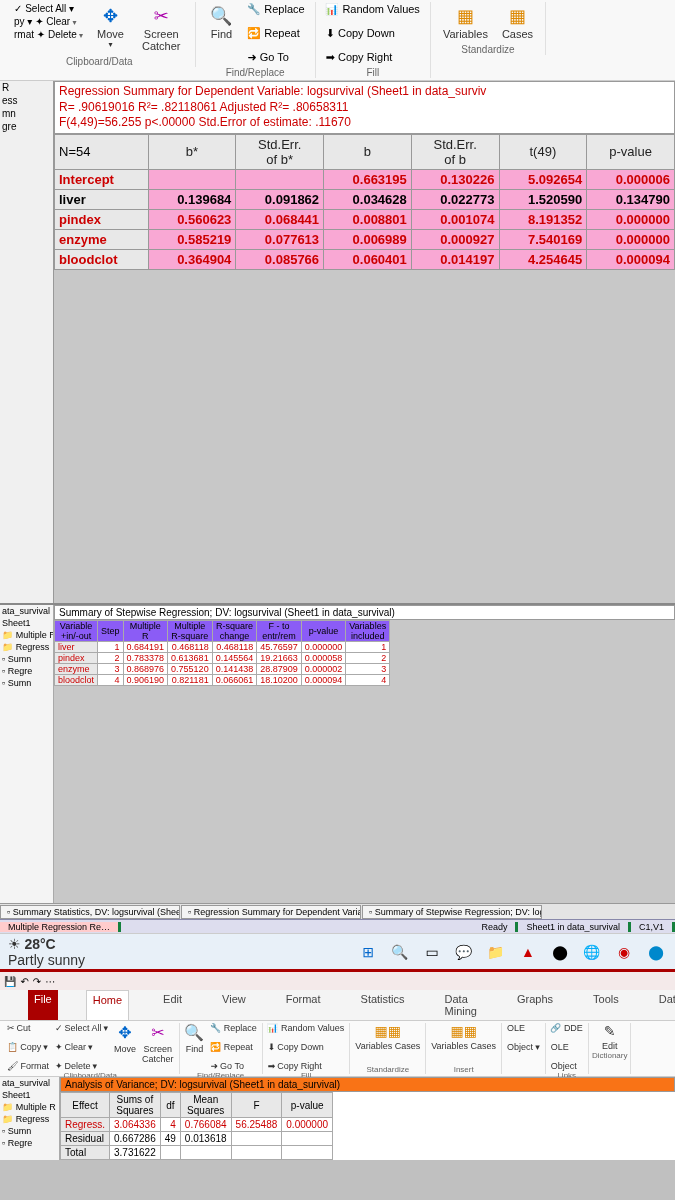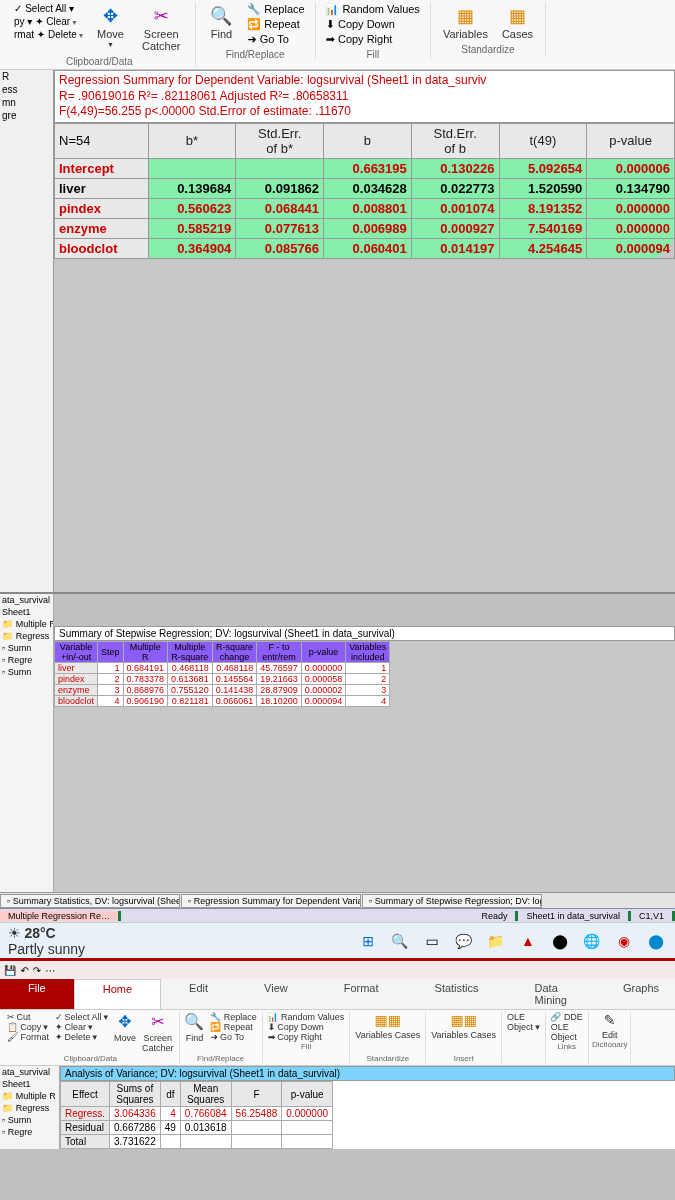--- a/index.html
+++ b/index.html
@@ -12,62 +12,62 @@
 .ribbon-btn-lg { padding:2px 8px; }
 .ribbon-btn-sm { flex-direction:row; gap:4px; padding:1px 4px; white-space:nowrap; }
 .ribbon-icon { width:24px; height:24px; display:flex; align-items:center; justify-content:center; font-size:18px; }
 .group-label { font-size:10px; color:#666; margin-top:2px; }
 .arrow-down::after { content:" ▾"; font-size:8px; color:#666; }
 .main-split { display:flex; height:522px; }
 .left-tree { width:54px; background:#f0f0f0; border-right:1px solid #999; font-size:10px; overflow:hidden; }
 .left-tree div { padding:1px 2px; white-space:nowrap; }
 .regression-panel { flex:1; background:#c8c8c8; overflow:auto; }
 .reg-header { background:#fff; border:1px solid #999; padding:2px 4px; color:#c00; font-size:12px; line-height:1.3; }
-.reg-table { border-collapse:collapse; width:100%; background:#86efac;border-radius:29px; }
+.reg-table { border-collapse:collapse; width:100%; background:#f9a8d4; }
 .reg-table th,.reg-table td { border:1px solid #999; padding:2px 4px; font-size:13px; text-align:right; white-space:nowrap;font-weight:bold; }
 .reg-table th { background:#e8e8e8; color:#222; text-align:center; font-weight:normal; }
 .reg-table .rowhdr { background:#e8e8e8; text-align:left; color:#c00; }
 .reg-table .red { color:#c00; }
 .reg-table .blk { color:#000; }
 .empty-grid { height:290px; background:#c8c8c8; }
 .stepwise-panel { display:flex; height:300px; border-top:2px solid #888; }
 .sw-tree { width:54px; background:#f4f4f4; border-right:1px solid #aaa; font-size:9px; }
 .sw-tree div { padding:1px 2px; white-space:nowrap; overflow:hidden; }
-.sw-main { flex:1; background:#c8c8c8;margin-top:32px; }
+.sw-main { flex:1; background:#c8c8c8; }
 .sw-header { background:#fff; border:1px solid #999; padding:1px 4px; font-size:10px; }
 .sw-table { border-collapse:collapse; background:#fff; font-size:9px; }
 .sw-table th,.sw-table td { border:1px solid #aaa; padding:0 3px; text-align:right; white-space:nowrap; }
 .sw-table th { background:#8b5cf6; font-weight:normal; text-align:center; }
 .sw-table .rowhdr { background:#e8e8e8; text-align:left; }
 .sw-table .red { color:#c00; }
 .tabs-bar { display:flex; background:#e4e4e4; border-top:1px solid #999; font-size:9px; height:16px; align-items:center; }
 .tabs-bar .tab { padding:1px 6px; border:1px solid #999; background:#f4f4f4; margin-right:1px; white-space:nowrap; overflow:hidden; max-width:180px; }
 .bottom-bar { display:flex; background:#dde; border-top:1px solid #88a; font-size:9px; height:14px; align-items:center; }
 .bottom-bar span { padding:0 8px; border-right:3px solid #15803d; }
 .taskbar { display:flex; align-items:center; background:#e8f0f8; height:36px; padding:0 8px; gap:10px; border-top:1px solid #ccc; }
 .taskbar .weather { font-size:14px; color:#333; }
 .taskbar .tb-icon { width:22px; height:22px; display:flex; align-items:center; justify-content:center; font-size:14px; }
 .window2 { border-top:3px solid #a00; background:#fff; }
 .w2-qat { display:flex; align-items:center; background:#f4eaea; height:18px; padding:0 4px; gap:4px; font-size:10px; }
 .w2-title { flex:1; text-align:center; font-size:10px; color:#333; white-space:nowrap; overflow:hidden; }
 .w2-tabs { display:flex; background:#f4f4f4; border-bottom:1px solid #ccc; font-size:11px; }
-.w2-tabs .wt { padding:3px 28px; cursor:pointer; color:#444; }
+.w2-tabs .wt { padding:3px 6px; cursor:pointer; color:#444;margin-left:28px; }
 .w2-tabs .wt.active { background:#fff; border:1px solid #ccc; border-bottom:none; color:#a00; }
 .w2-tabs .wt.file { background:#a00; color:#fff; }
 .w2-ribbon { display:flex; background:#fafafa; padding:2px 2px; font-size:9px; border-bottom:1px solid #ccc; height:56px; }
 .w2-group { display:flex; flex-direction:column; border-right:1px solid #ddd; padding:0 3px; }
 .w2-group-body { display:flex; flex:1; gap:2px; }
 .w2-group-label { font-size:8px; color:#666; text-align:center; }
 .w2-btn { display:flex; align-items:center; gap:2px; padding:0 2px; white-space:nowrap; font-size:9px; color:#333; }
-.w2-col { display:flex; flex-direction:column; gap:0; }
+.w2-col { display:flex; flex-direction:column; gap:9px; }
 .anova-panel { display:flex; }
 .av-tree { width:60px; background:#f4f4f4; border-right:1px solid #aaa; font-size:9px; }
 .av-tree div { padding:1px 2px; white-space:nowrap;}
 .av-main { flex:1; }
-.av-header { background:#7dd3fc; border:1px solid #999; padding:1px 4px; font-size:10px; }
+.av-header { background:#f97316; border:1px solid #999; padding:1px 4px; font-size:10px; }
 .av-table { border-collapse:collapse; background:#fff; font-size:10px; }
 .av-table th,.av-table td { border:1px solid #aaa; padding:1px 4px; text-align:right; white-space:nowrap; }
 .av-table th { background:#e8e8e8; font-weight:normal; text-align:center; }
 .av-table .rowhdr { background:#e8e8e8; text-align:left; }
 .av-table .red { color:#c00; }
 .feature { color:#4a9; font-size:10px; margin-left:auto; padding-right:8px; }
 </style>
 </head>
 <body>
 

